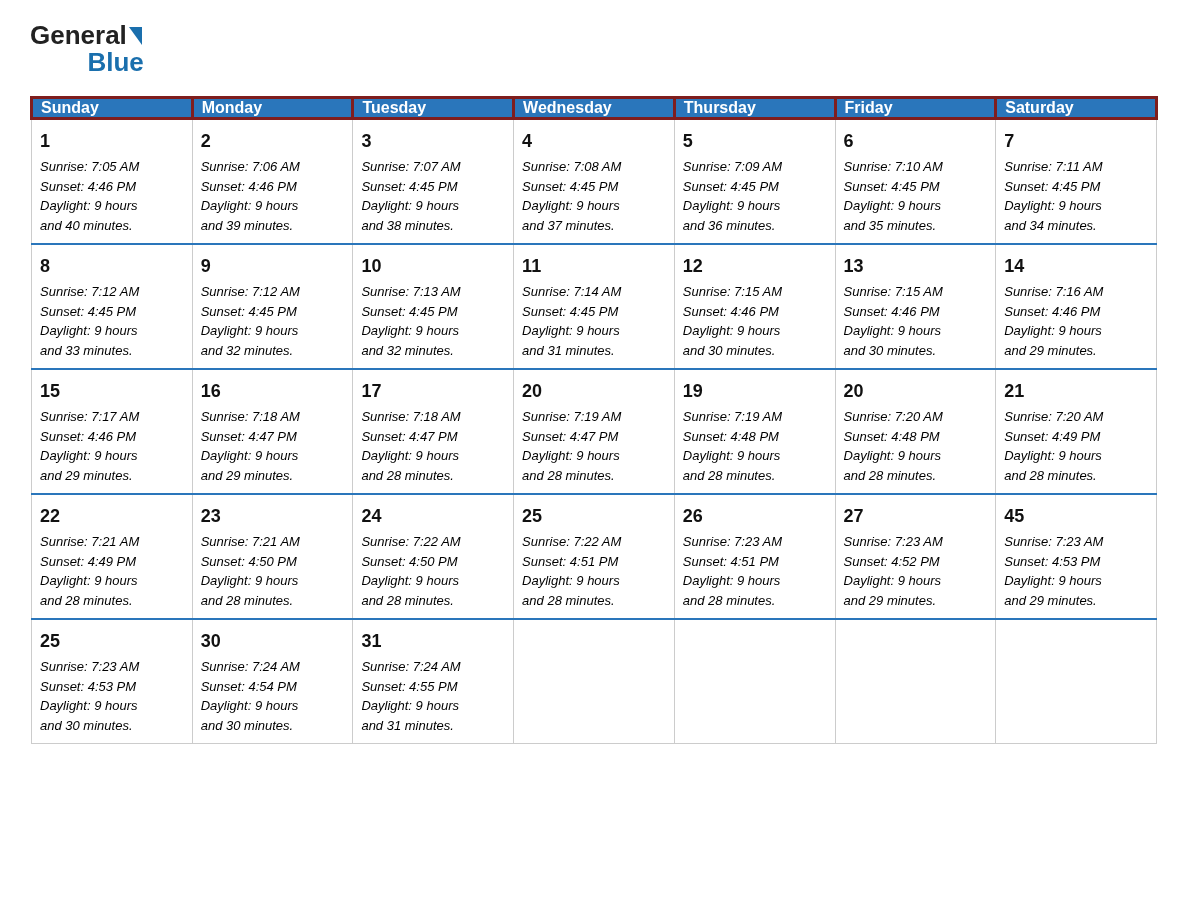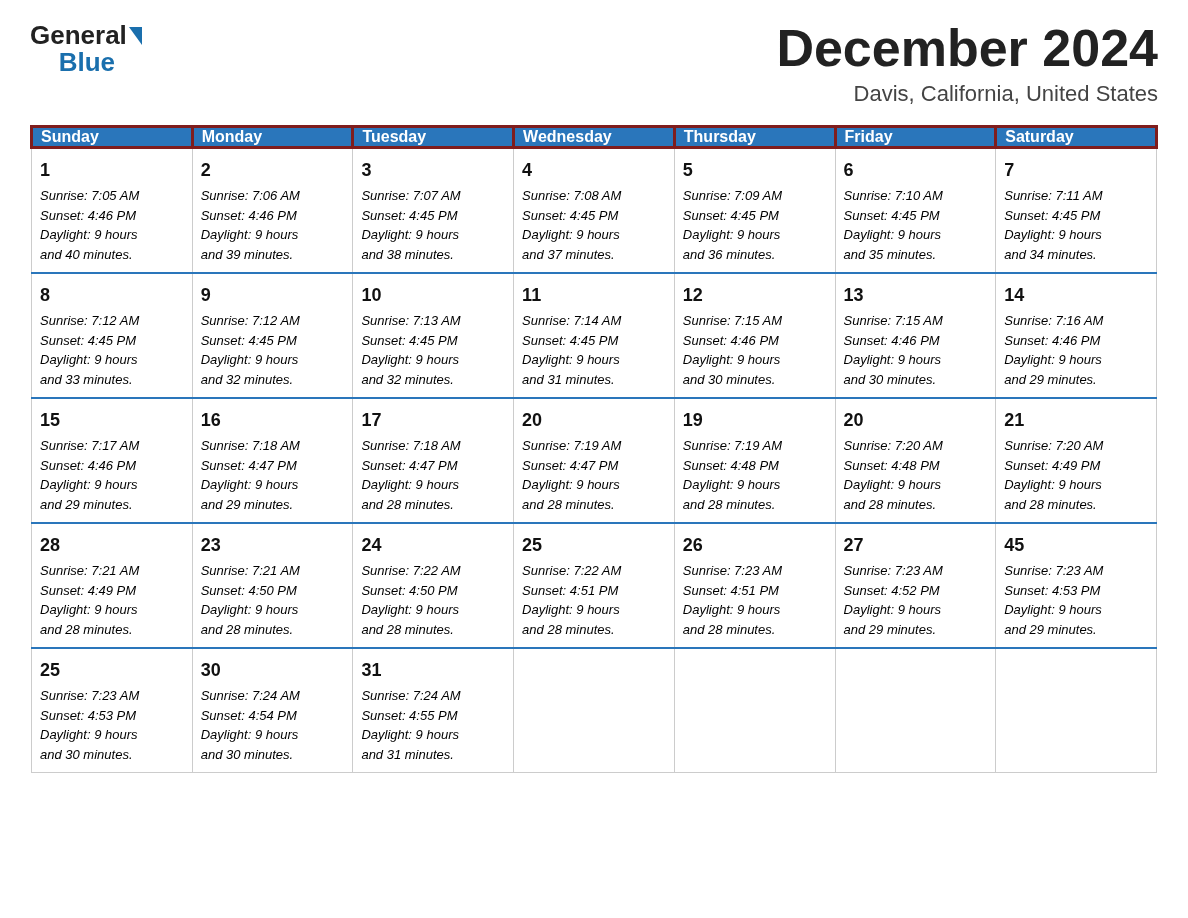--- a/index.html
+++ b/index.html
@@ -13,21 +13,21 @@
     }
     .header-area {
       display: flex;
       justify-content: space-between;
       align-items: flex-start;
       margin-bottom: 18px;
     }
     .logo {
       display: flex;
       flex-direction: column;
-      align-items: center;
+      align-items: flex-end;
     }
     .logo-text {
       display: flex;
       align-items: center;
       font-size: 26px;
       font-weight: bold;
       color: #222;
     }
     .logo-general { color: #222; }
     .logo-triangle {
@@ -115,24 +115,20 @@
 <div class="header-area">
   <div class="logo">
     <div class="logo-text">
       <span class="logo-general">General</span>
       <span class="logo-triangle"></span>
     </div>
     <div class="logo-line2">
       <span class="logo-blue">Blue</span>
     </div>
   </div>
-  <div class="title-area">
-    <div class="month-title">December 2024</div>
-    <div class="location-title">Davis, California, United States</div>
-  </div>
 </div>
 
 <table class="calendar-table">
   <thead>
     <tr>
     <th>Sunday</th>
         <th>Monday</th>
         <th>Tuesday</th>
         <th>Wednesday</th>
         <th>Thursday</th>
@@ -226,21 +222,21 @@
           <span class="day-num">20</span>
           <div class="day-info">Sunrise: 7:20 AM<br>Sunset: 4:48 PM<br>Daylight: 9 hours<br>and 28 minutes.</div>
         </td>
         <td>
           <span class="day-num">21</span>
           <div class="day-info">Sunrise: 7:20 AM<br>Sunset: 4:49 PM<br>Daylight: 9 hours<br>and 28 minutes.</div>
         </td>
       </tr>
       <tr>
         <td>
-          <span class="day-num">28</span>
+          <span class="day-num">22</span>
           <div class="day-info">Sunrise: 7:21 AM<br>Sunset: 4:49 PM<br>Daylight: 9 hours<br>and 28 minutes.</div>
         </td>
         <td>
           <span class="day-num">23</span>
           <div class="day-info">Sunrise: 7:21 AM<br>Sunset: 4:50 PM<br>Daylight: 9 hours<br>and 28 minutes.</div>
         </td>
         <td>
           <span class="day-num">24</span>
           <div class="day-info">Sunrise: 7:22 AM<br>Sunset: 4:50 PM<br>Daylight: 9 hours<br>and 28 minutes.</div>
         </td>

